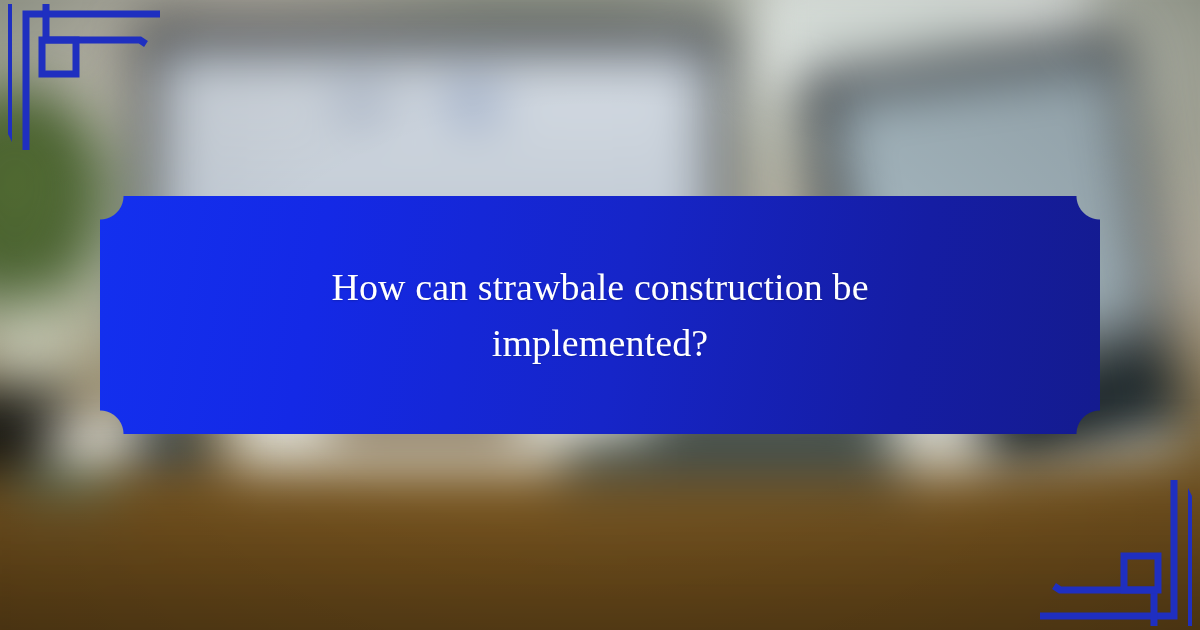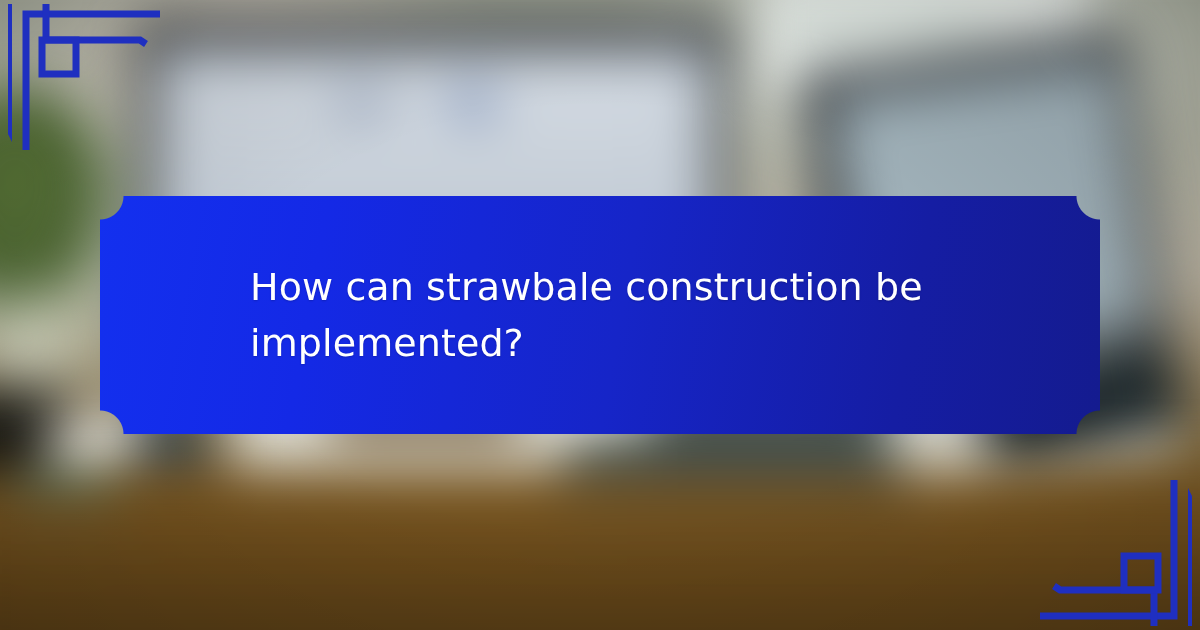--- a/index.html
+++ b/index.html
@@ -110,28 +110,30 @@
       radial-gradient(circle 24px at 0 100%, transparent 0 23px, #000 24px),
       radial-gradient(circle 24px at 100% 100%, transparent 0 23px, #000 24px);
     mask-composite: intersect;
   }
   .banner-text {
     position: absolute;
     inset: 0;
     display: flex;
     align-items: center;
     justify-content: center;
+    text-align: center;
     color: #ffffff;
     font-size: 38px;
     line-height: 1.48;
     font-weight: 400;
     letter-spacing: 0.1px;
     padding: 0 150px;
     box-sizing: border-box;
     text-shadow: 0 1px 2px rgba(0,0,0,0.18);
+    font-family: Liberation Serif, serif;
   }
 </style>
 </head>
 <body>
 
 <div id="stage">
 
   <div class="bg-base">
     <div class="bg-layer bg-wall"></div>
     <div class="bg-layer">

